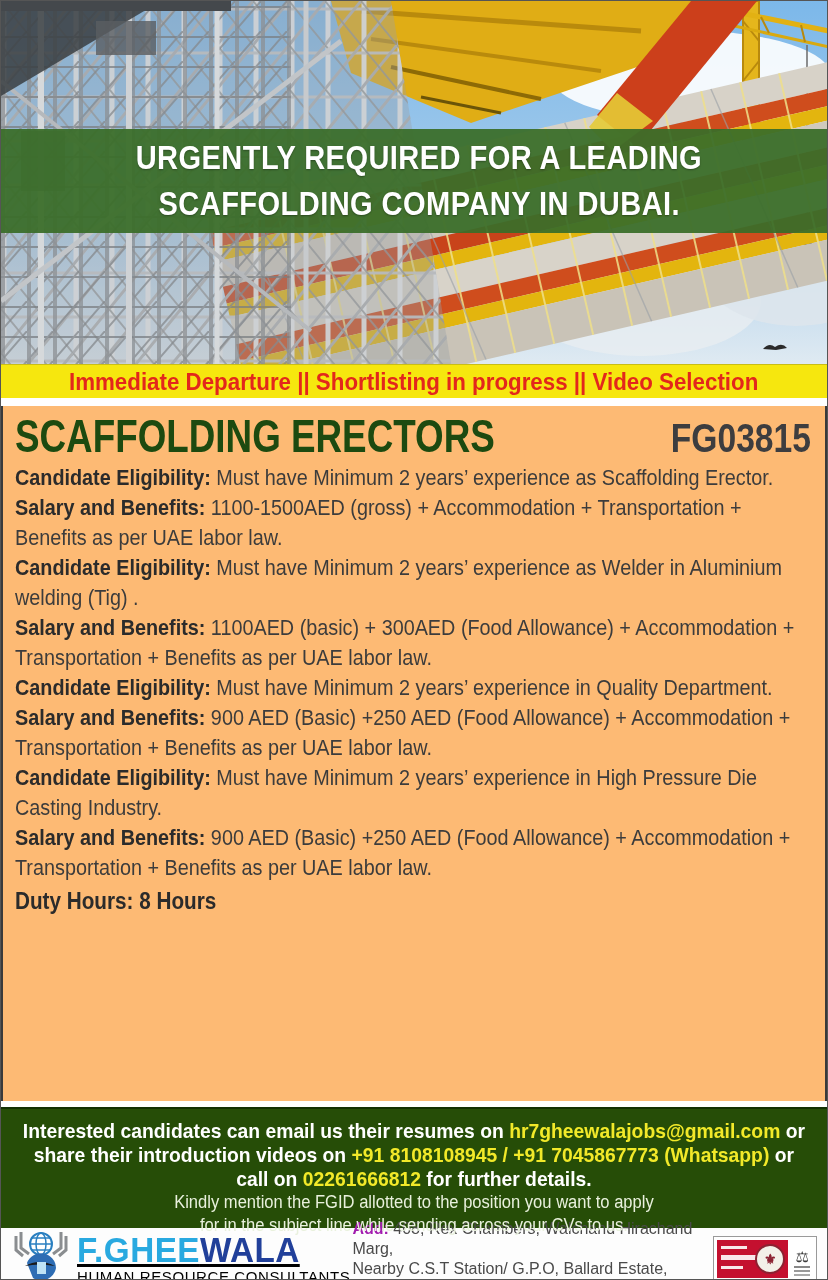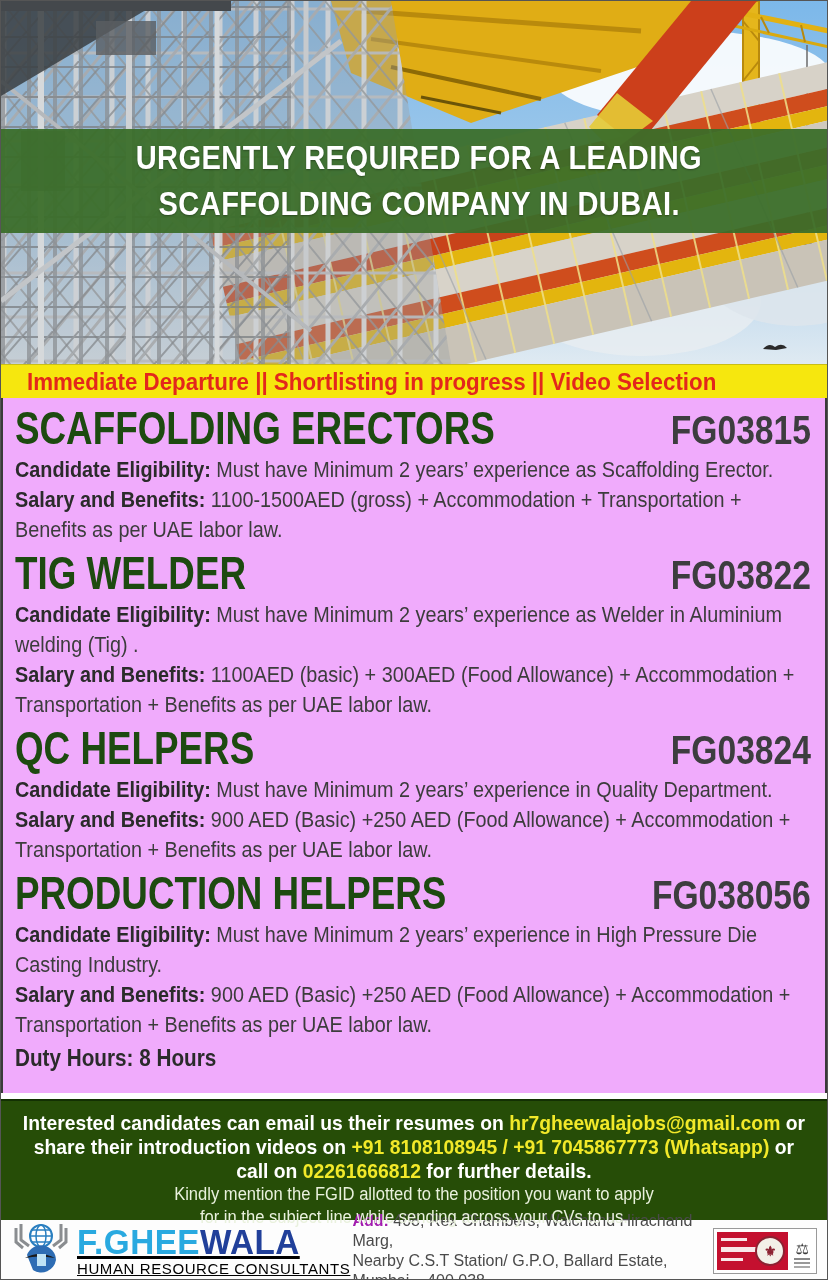--- a/index.html
+++ b/index.html
@@ -21,33 +21,33 @@
   .banner-line {
     color: #ffffff; font-weight: bold; font-size: 33px; line-height: 46px;
     letter-spacing: 0.5px; white-space: nowrap;
     transform: scaleX(0.88); transform-origin: 50% 50%;
     text-shadow: 0 1px 2px rgba(0,0,0,0.35);
   }
 
   
   .ticker {
     width: 100%; height: 34px; background: #f6e70e;
-    display: flex; align-items: center; justify-content: flex-start;
+    display: flex; align-items: center; justify-content: center;
     border-top: 1px solid #c9bd17;
   }
   .ticker span {
     color: #e3271c; font-weight: bold; font-size: 24px; white-space: nowrap;
     transform: scaleX(0.93); transform-origin: 50% 50%;
   }
 
   
   .jobs {
-    width: 100%; height: 695px; background: #f0abfc;
+    width: 100%; height: 695px; background: #fdba74;
     border-left: 2px solid #3a3a3a; border-right: 2px solid #3a3a3a;
-    padding: 2px 14px 0 12px; overflow: hidden;
+    padding: 2px 14px 0 12px; overflow: hidden; margin-top: 8px;
   }
   .job-head {
     display: flex; justify-content: space-between; align-items: baseline;
     margin: 5px 0 3px 0;
   }
   .job-title {
     color: #1d4a10; font-weight: bold; font-size: 46px; line-height: 46px;
     letter-spacing: 0px; white-space: nowrap;
     transform: scaleX(0.80); transform-origin: 0 50%;
   }
@@ -237,50 +237,38 @@
       </div>
       <div class="cond">
           <p class="job-text"><b>Candidate Eligibility:</b><span> Must have Minimum 2 years’ experience as Scaffolding Erector.</span></p>
         </div>
       <div class="cond">
           <p class="job-text"><b>Salary and Benefits:</b><span> 1100-1500AED (gross) + Accommodation + Transportation + Benefits as per UAE labor law.</span></p>
         </div>
     </div>
 
     <div>
-      <div class="job-head">
-        <div class="job-title">TIG WELDER</div>
-        <div class="job-code">FG03822</div>
-      </div>
       <div class="cond">
           <p class="job-text"><b>Candidate Eligibility:</b><span> Must have Minimum 2 years’ experience as Welder in Aluminium welding (Tig) .</span></p>
         </div>
       <div class="cond">
           <p class="job-text"><b>Salary and Benefits:</b><span> 1100AED (basic) + 300AED (Food Allowance) + Accommodation + Transportation + Benefits as per UAE labor law.</span></p>
         </div>
     </div>
 
     <div>
-      <div class="job-head">
-        <div class="job-title">QC HELPERS</div>
-        <div class="job-code">FG03824</div>
-      </div>
       <div class="cond">
           <p class="job-text"><b>Candidate Eligibility:</b><span> Must have Minimum 2 years’ experience in Quality Department.</span></p>
         </div>
       <div class="cond">
           <p class="job-text"><b>Salary and Benefits:</b><span> 900 AED (Basic) +250 AED (Food Allowance) + Accommodation + Transportation + Benefits as per UAE labor law.</span></p>
         </div>
     </div>
 
     <div>
-      <div class="job-head">
-        <div class="job-title">PRODUCTION HELPERS</div>
-        <div class="job-code">FG038056</div>
-      </div>
       <div class="cond">
           <p class="job-text"><b>Candidate Eligibility:</b><span> Must have Minimum 2 years’ experience in High Pressure Die Casting Industry.</span></p>
         </div>
       <div class="cond">
           <p class="job-text"><b>Salary and Benefits:</b><span> 900 AED (Basic) +250 AED (Food Allowance) + Accommodation + Transportation + Benefits as per UAE labor law.</span></p>
         </div>
       <div class="cond">
           <p class="duty"><b>Duty Hours:</b><span> 8 Hours</span></p>
         </div>
     </div>

